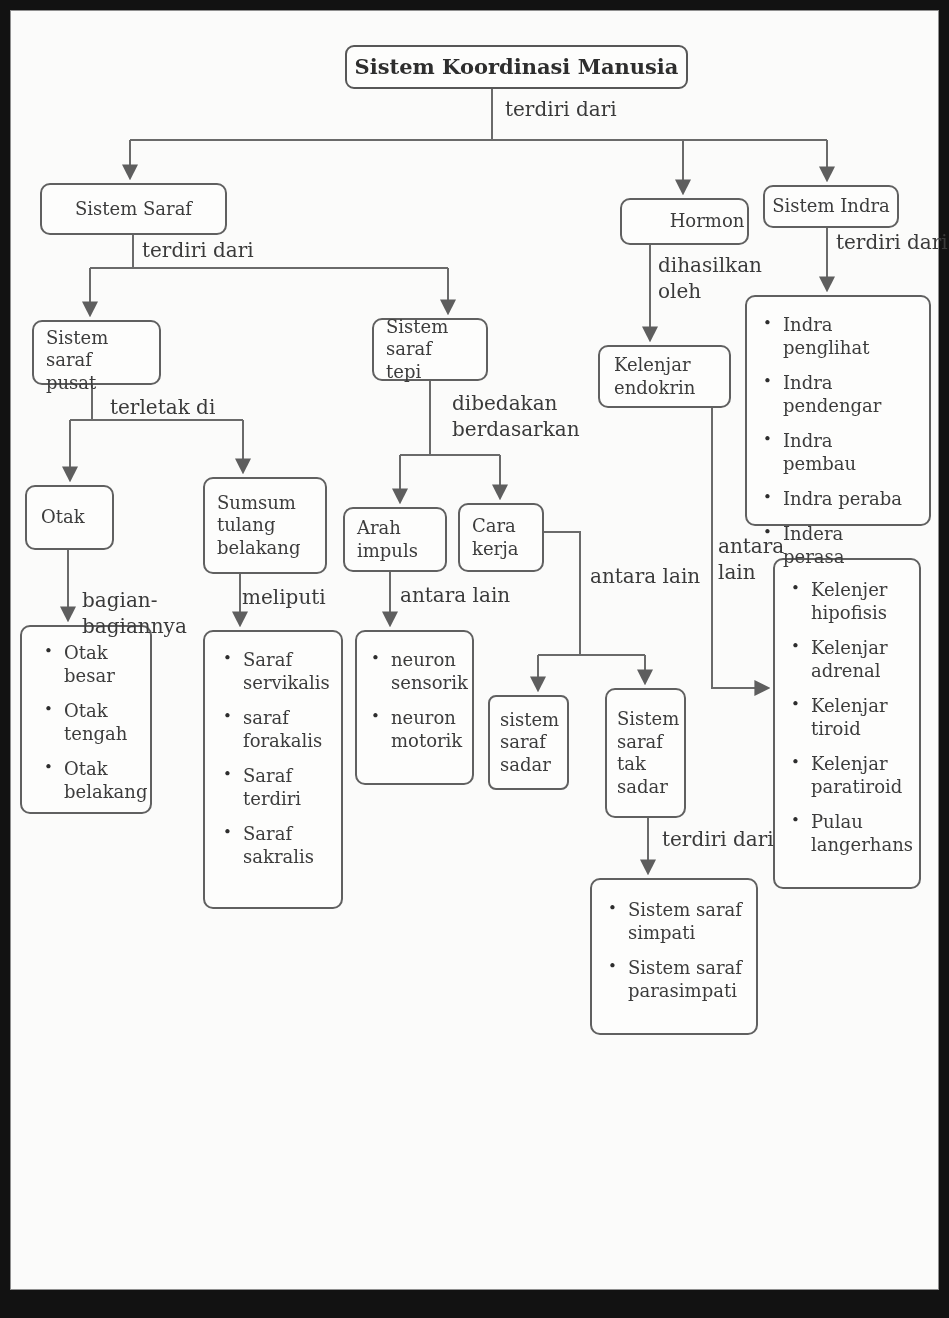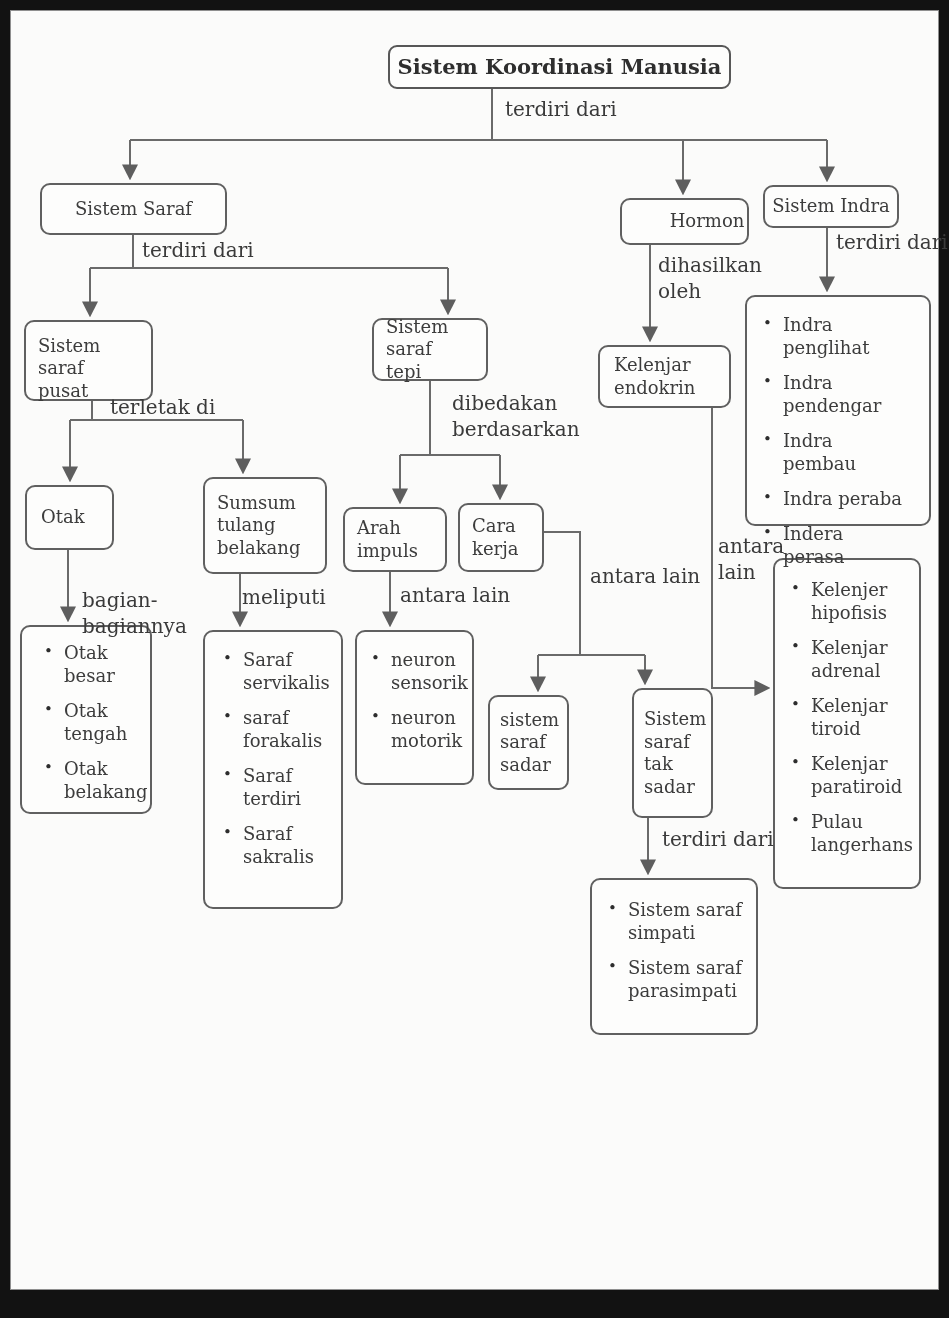--- a/index.html
+++ b/index.html
@@ -15,21 +15,21 @@
   }
   svg.connectors { position:absolute; left:0; top:0; width:949px; height:1318px; }
   .node {
     position:absolute; background:#fdfdfc; border:2px solid #606060;
     border-radius:10px; display:flex; align-items:center;
     font-size:18px; line-height:1.25; color:#3c3c3c;
   }
   .node.center { justify-content:center; text-align:center; }
   .title-node {
     font-weight:bold; font-size:21px; justify-content:center; text-align:center;
-    border-radius:9px; border-color:#575757; color:#2e2e2e;margin-left:43px;
+    border-radius:9px; border-color:#575757; color:#2e2e2e;
   }
   .list-box {
     position:absolute; background:#fdfdfc; border:2px solid #606060;
     border-radius:10px; font-size:18px; line-height:1.28; color:#3c3c3c;
   }
   .li { display:flex; margin-bottom:12px; }
   .li:last-child { margin-bottom:0; }
   .bullet { flex:0 0 20px; width:20px; font-size:15px; padding-top:1px; color:#2d2d2d; }
   .edge-label {
     position:absolute; font-size:20px; line-height:1.3; color:#3a3a3a; white-space:nowrap;
@@ -92,37 +92,37 @@
   </svg>
 
   <div class="node title-node" style="left:345px; top:45px; width:343px; height:44px;">Sistem Koordinasi Manusia</div>
 
   <div class="node center" style="left:40px; top:183px; width:187px; height:52px;">Sistem Saraf</div>
 
   <div class="node center" style="left:620px; top:198px; width:129px; height:47px;padding-left:45px;">Hormon</div>
 
   <div class="node center" style="left:763px; top:185px; width:136px; height:43px;">Sistem Indra</div>
 
-  <div class="node" style="left:24px; top:320px; width:129px; height:81px; padding:16px 24px 0 12px;">Sistem saraf pusat</div>
+  <div class="node" style="left:32px; top:320px; width:129px; height:65px; padding:16px 24px 0 12px;">Sistem saraf pusat</div>
 
   <div class="node" style="left:372px; top:318px; width:116px; height:63px; padding:0 14px 0 12px;">Sistem saraf tepi</div>
 
   <div class="node" style="left:25px; top:485px; width:89px; height:65px; padding-left:14px;">Otak</div>
 
   <div class="node" style="left:203px; top:477px; width:124px; height:97px; padding:0 0 0 12px;">Sumsum tulang belakang</div>
 
   <div class="node" style="left:343px; top:507px; width:104px; height:65px; padding:0 8px 0 12px;">Arah impuls</div>
 
   <div class="node" style="left:458px; top:503px; width:86px; height:69px; padding:0 8px 0 12px;">Cara kerja</div>
 
   <div class="node" style="left:598px; top:345px; width:133px; height:63px; padding:0 8px 0 14px;">Kelenjar endokrin</div>
 
-  <div class="node" style="left:488px; top:695px; width:81px; height:95px; padding:0 6px 0 10px;">sistem saraf sadar</div>
-
-  <div class="node" style="left:605px; top:688px; width:81px; height:130px; padding:0 6px 0 10px;margin-left:27px;">Sistem saraf tak sadar</div>
+  <div class="node" style="left:488px; top:695px; width:81px; height:95px; padding:0 6px 0 10px;border-radius:8px;">sistem saraf sadar</div>
+
+  <div class="node" style="left:605px; top:688px; width:81px; height:130px; padding:0 6px 0 10px;">Sistem saraf tak sadar</div>
 
   <div class="list-box" style="left:20px; top:625px; width:132px; height:189px; padding:14px 16px 10px 22px;">
     <div class="li">
         <span class="bullet">•</span>
         <span class="li-text">Otak besar</span>
       </div>
     <div class="li">
         <span class="bullet">•</span>
         <span class="li-text">Otak tengah</span>
       </div>

